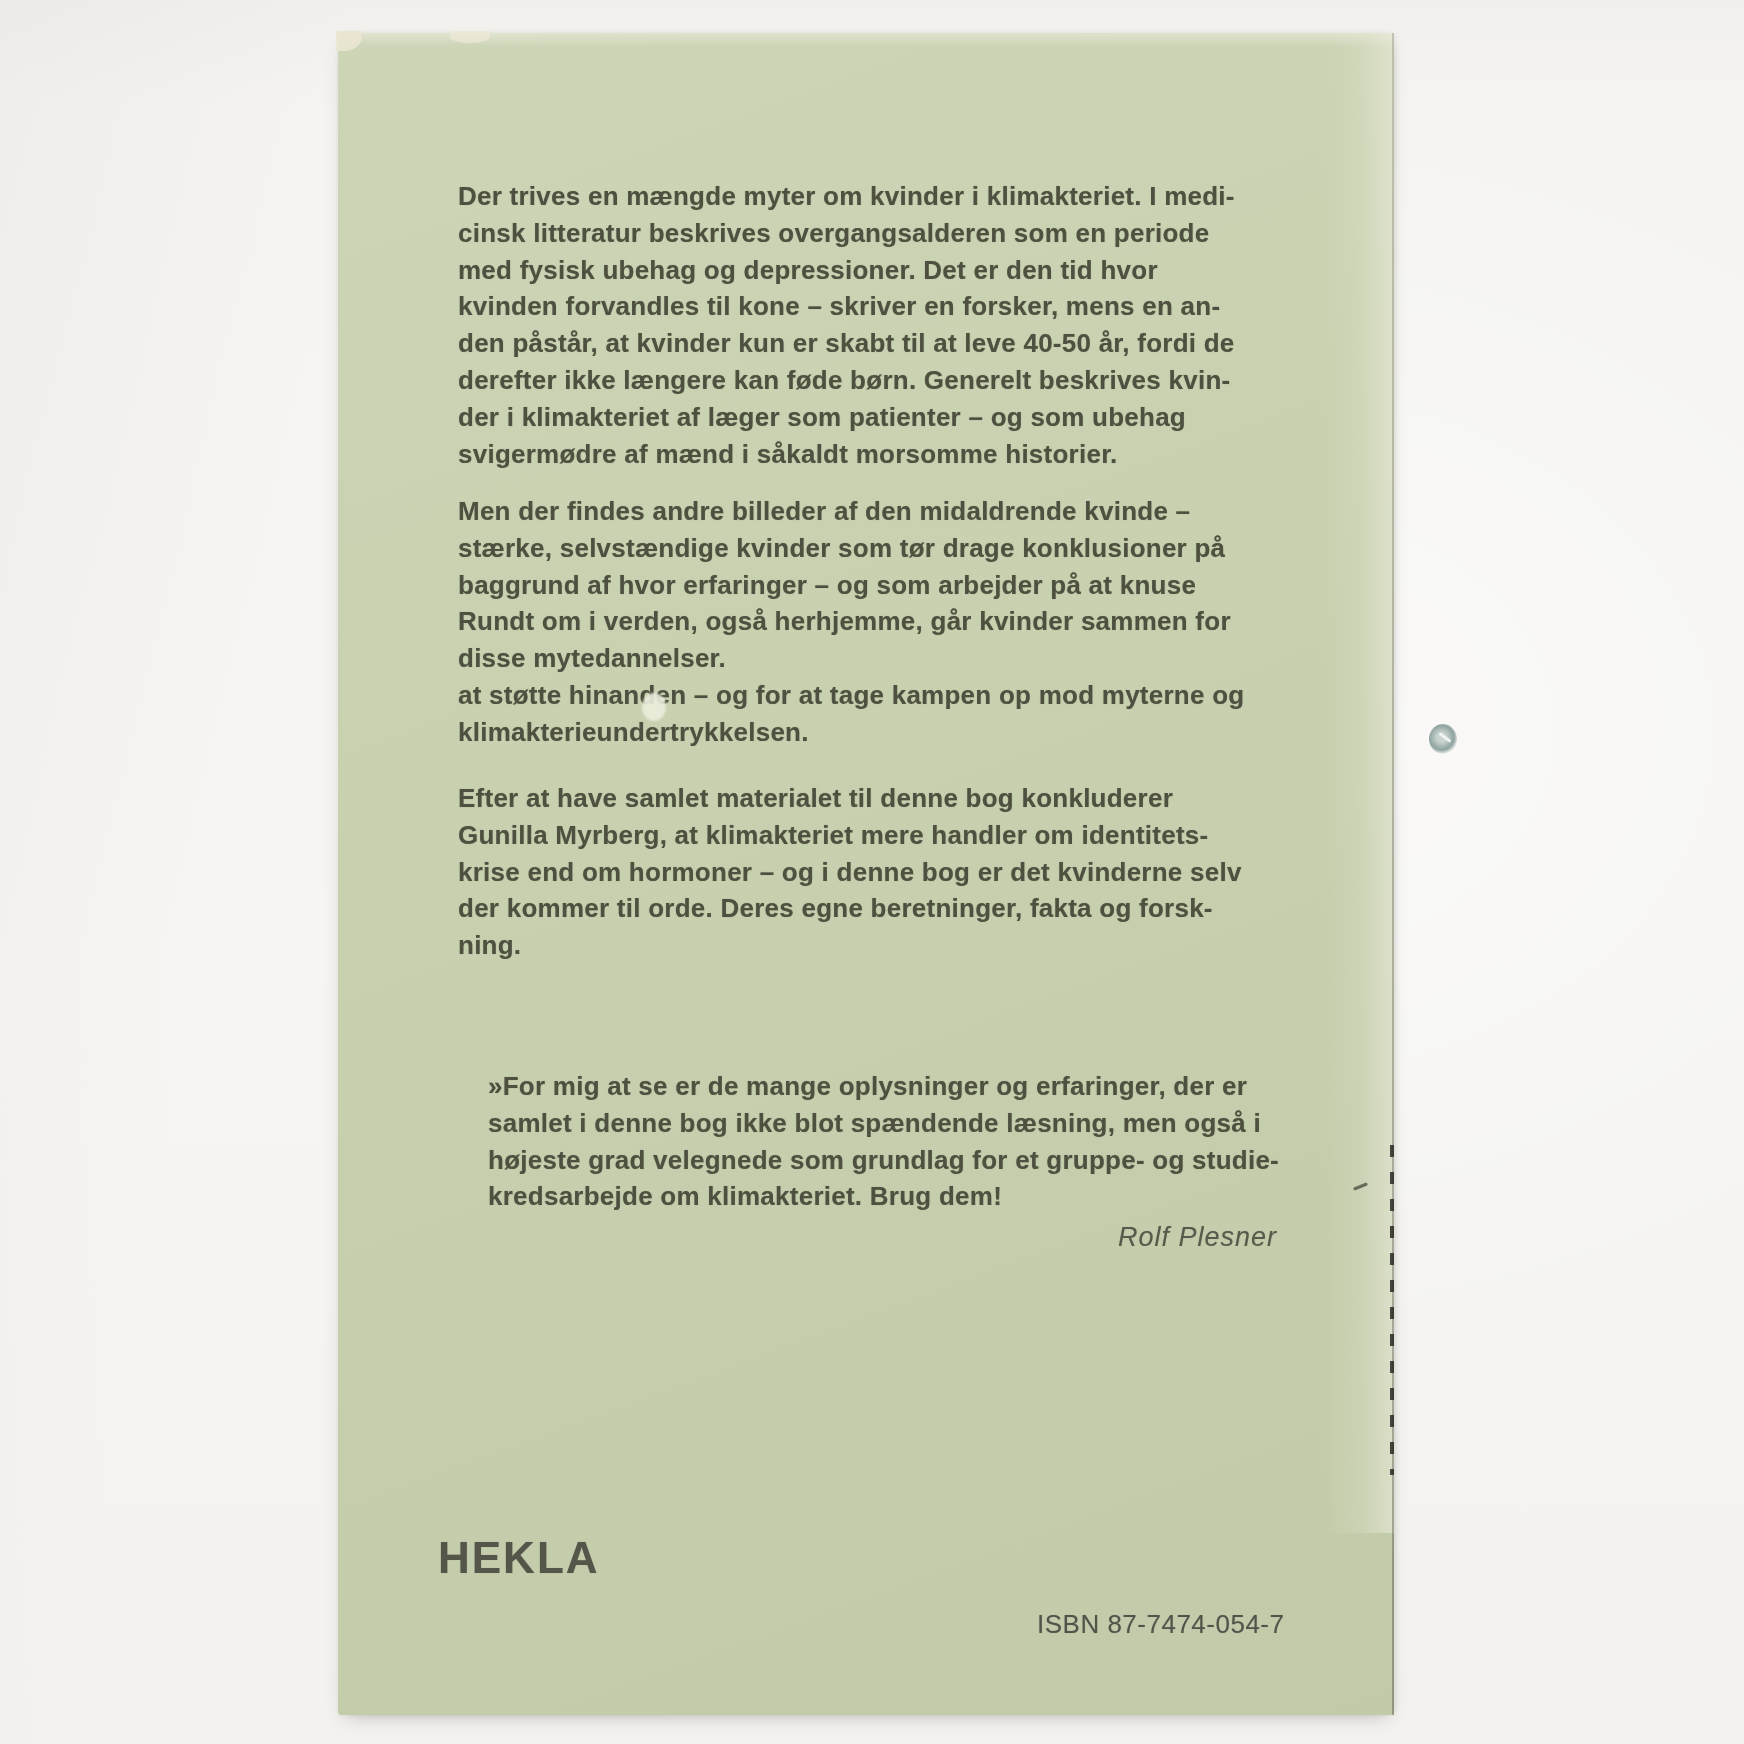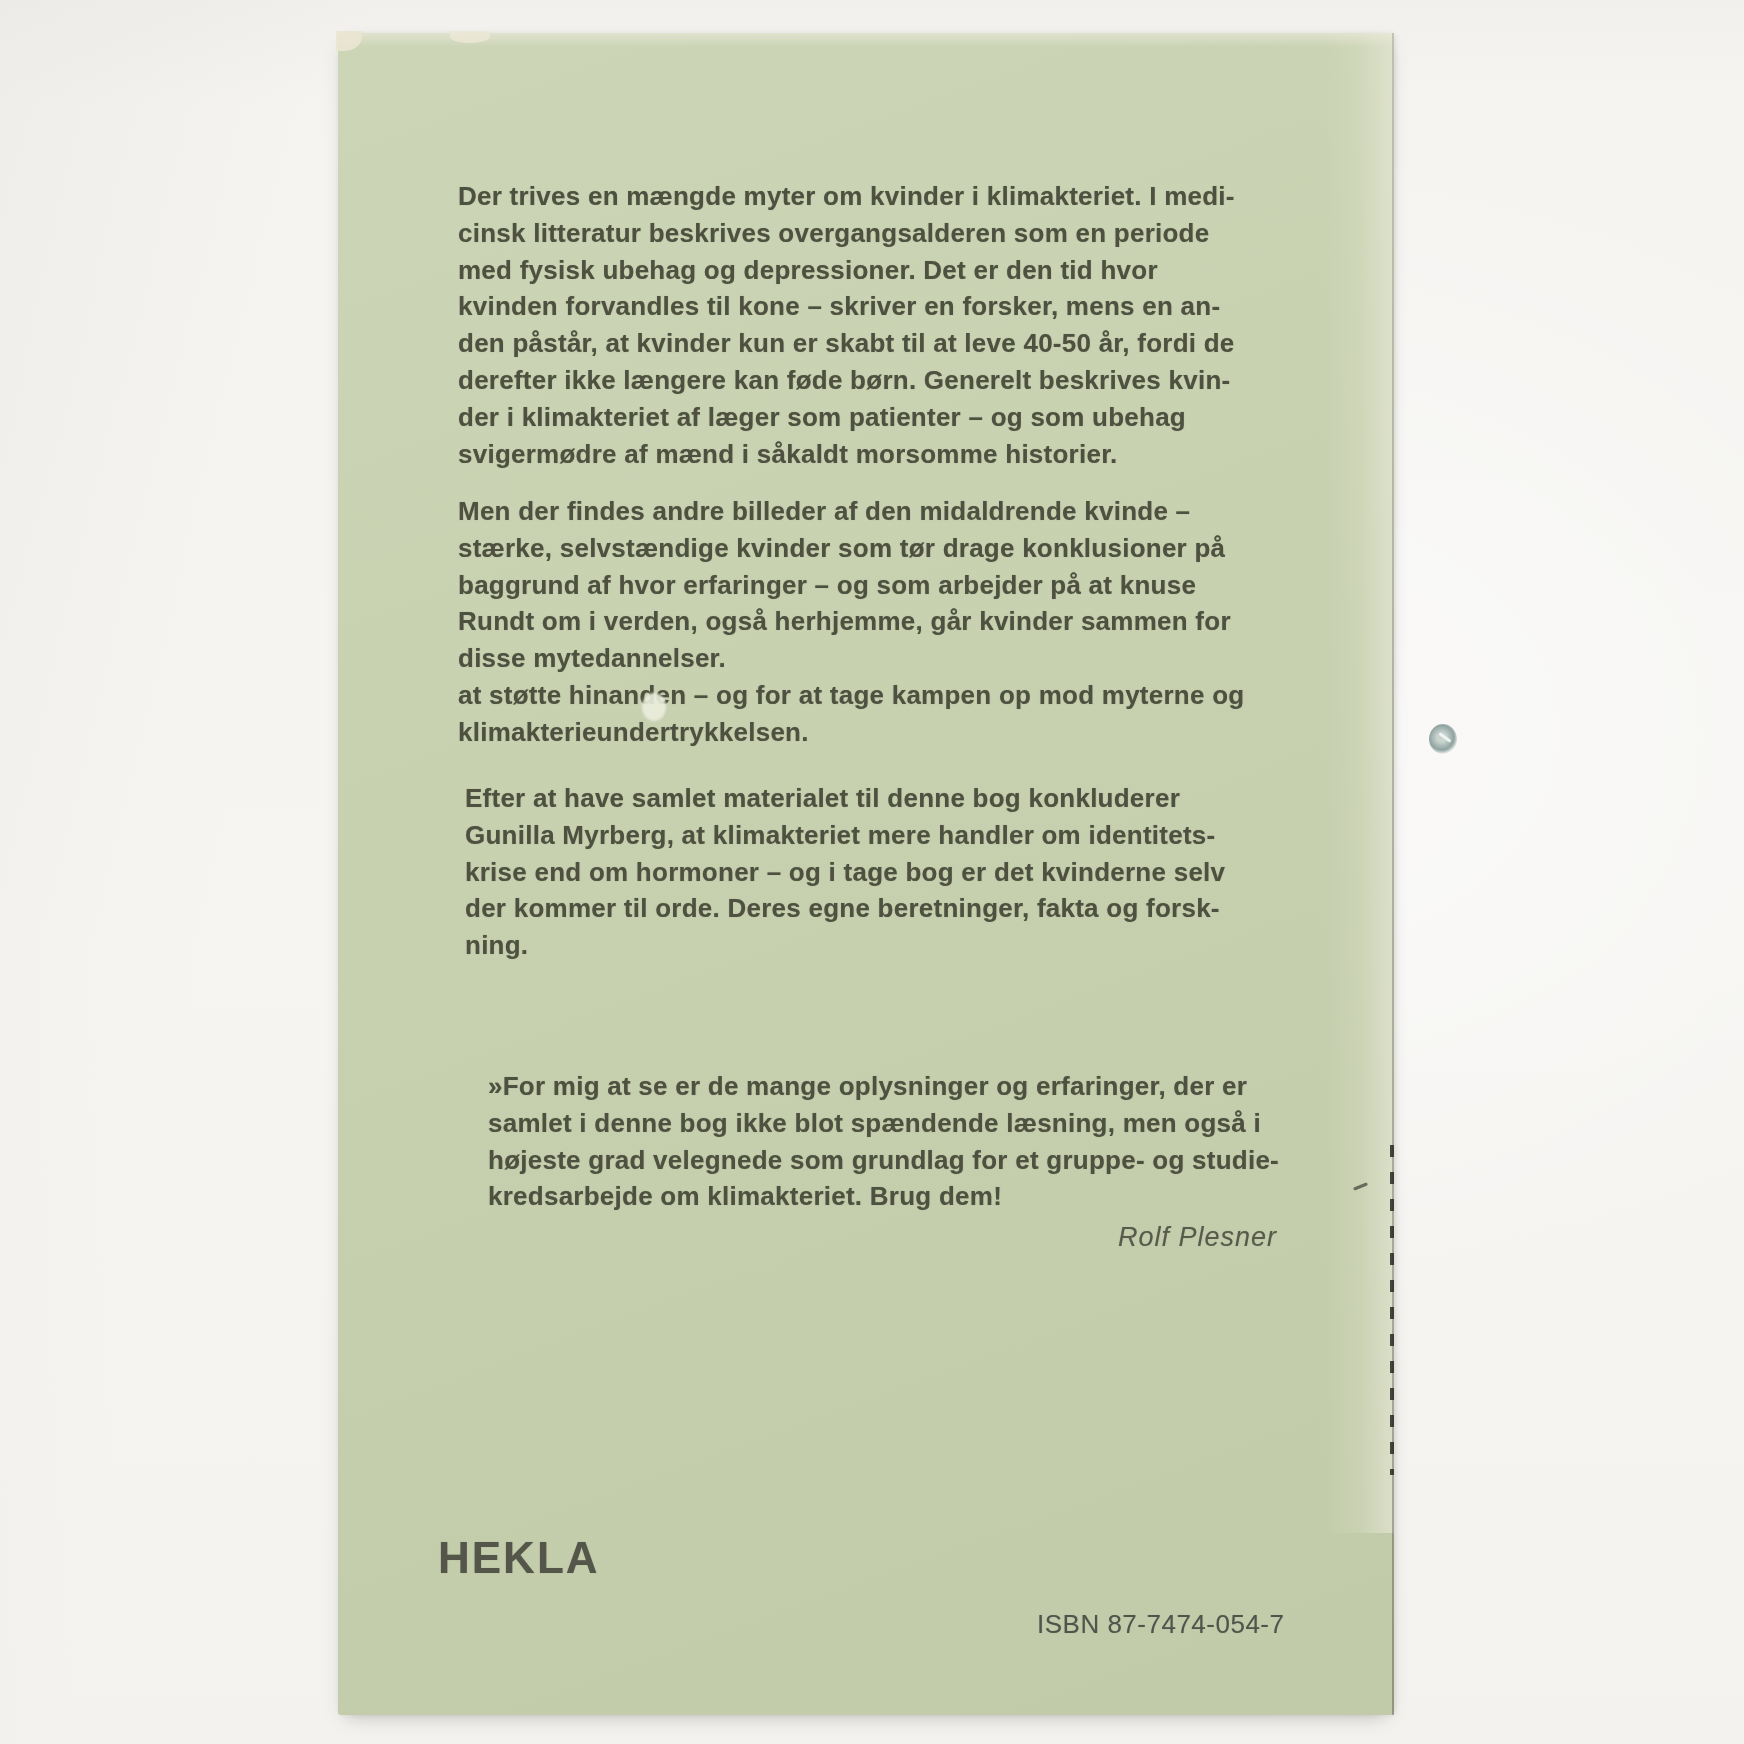--- a/index.html
+++ b/index.html
@@ -69,21 +69,21 @@
   
   .blurb,.quote{
     position:absolute;left:120px;width:860px;
     font-size:26px;font-weight:bold;line-height:36.8px;
     letter-spacing:.25px;color:#4e513f;
     text-shadow:0 0 1px rgba(78,81,63,.35);
   }
   .line{white-space:pre;}
   .para1{top:145px;}
   .para2{top:460px;}
-  .para3{top:747px;margin-left:7px;}
+  .para3{top:747px;}
   .quote{top:1035px;margin-left:30px;}
   .attribution{
     position:absolute;right:117px;top:1189px;
     font-size:27px;font-style:italic;font-weight:normal;
     letter-spacing:1px;color:#585b4b;
     text-shadow:0 0 1px rgba(88,91,75,.3);
   }
   .logo{
     position:absolute;left:100px;top:1500px;
     font-size:44px;font-weight:bold;letter-spacing:2px;
@@ -138,21 +138,21 @@
         <div class="line">baggrund af hvor erfaringer – og som arbejder på at knuse</div>
         <div class="line">Rundt om i verden, også herhjemme, går kvinder sammen for</div>
         <div class="line">disse mytedannelser.</div>
         <div class="line">at støtte hinanden – og for at tage kampen op mod myterne og</div>
         <div class="line">klimakterieundertrykkelsen.</div>
       </div>
 
     <div class="blurb para3">
         <div class="line">Efter at have samlet materialet til denne bog konkluderer</div>
         <div class="line">Gunilla Myrberg, at klimakteriet mere handler om identitets-</div>
-        <div class="line">krise end om hormoner – og i tage bog er det kvinderne selv</div>
+        <div class="line">krise end om hormoner – og i denne bog er det kvinderne selv</div>
         <div class="line">der kommer til orde. Deres egne beretninger, fakta og forsk-</div>
         <div class="line">ning.</div>
       </div>
 
     <div class="print-blemish"></div>
 
     <div class="quote">
         <div class="line">»For mig at se er de mange oplysninger og erfaringer, der er</div>
         <div class="line">samlet i denne bog ikke blot spændende læsning, men også i</div>
         <div class="line">højeste grad velegnede som grundlag for et gruppe- og studie-</div>

